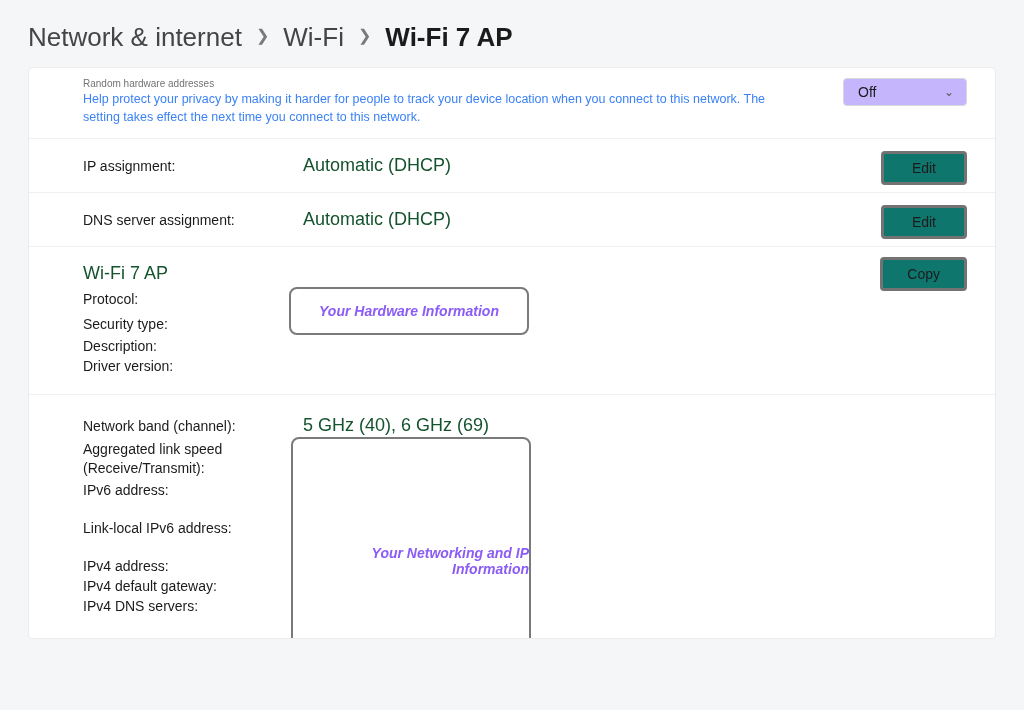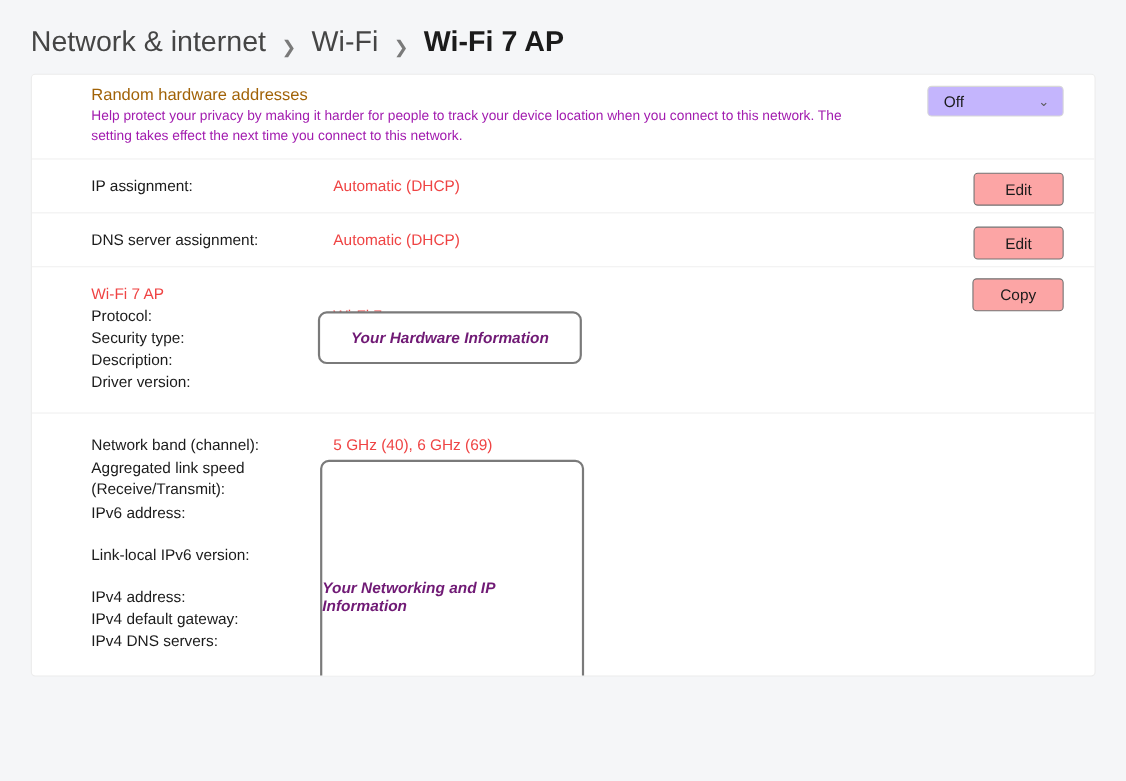--- a/index.html
+++ b/index.html
@@ -7,21 +7,21 @@
     font-family: "Segoe UI", -apple-system, BlinkMacSystemFont, sans-serif;
     background: #f5f6f8;
     color: #1b1b1b;
     font-size: 14px;
     width: 1024px;
     height: 710px;
     overflow: hidden;
   }
   .breadcrumb {
     display: flex;
-    align-items: flex-end;
+    align-items: flex-start;
     gap: 14px;
     padding: 22px 28px 14px 28px;
     font-size: 26px;
     color: #454545;
   }
   .breadcrumb .crumb { font-weight: 500; }
   .breadcrumb .chev { color: #7a7a7a; font-size: 16px; padding-top:4px;}
   .breadcrumb .current { font-weight: 700; color: #1b1b1b; }
   .panel {
     margin: 0 28px 28px 28px;
@@ -30,46 +30,46 @@
     border-radius: 4px;
     overflow: hidden;
   }
   .section {
     padding: 10px 54px 12px 54px;
     border-bottom: 1px solid #f0f0f0;
     position: relative;
   }
   .section:last-child { border-bottom: none; }
   .section.tight { padding-top: 14px; padding-bottom: 14px; }
-  .title { font-size: 15px; font-weight: 400; color: #a16207; }
-  .desc { font-size: 12.5px; color: #a21caf; line-height: 1.4; margin-top: 2px; max-width: 700px; }
+  .title { font-size: 10px; font-weight: 400; color: #737373; }
+  .desc { font-size: 12.5px; color: #3b82f6; line-height: 1.4; margin-top: 2px; max-width: 700px; }
   .row {
     display: flex;
     align-items: center;
     padding: 2px 0;
   }
   .label-col {
     width: 220px;
     color: #1b1b1b;
     font-size: 14px;
     flex-shrink: 0;
     padding-right: 6px;
   }
   .value-col {
-    color: #ef4444;
-    font-size: 14px;
+    color: #14532d;
+    font-size: 18px;
   }
   .action {
     position: absolute;
     right: 28px;
     top: 12px;
   }
   .btn {
-    background: #fca5a5;
-    border: 1px solid #737373;
+    background: #0f766e;
+    border: 3px solid #737373;
     border-radius: 4px;
     padding: 6px 28px;
     font-size: 14px;
     color: #1b1b1b;
     cursor: pointer;
     font-family: inherit;
   }
   .dropdown {
     display: inline-flex;
     align-items: center;
@@ -86,29 +86,29 @@
   .dropdown .chev-down { color:#5a5a5a; font-size:12px; }
   .placeholder-box {
     position: absolute;
     border: 2px solid #7a7a7a;
     border-radius: 8px;
     display: flex;
     align-items: center;
     justify-content: center;
     font-style: italic;
     font-weight: 600;
-    color: #701a75;
+    color: #8b5cf6;
     background: #fff;
     font-size: 14px;
   }
   .ph1 { left: 260px; top: 40px; width: 240px; height: 48px; }
   .section.info { padding-top: 14px; padding-bottom: 18px; }
   .section.net  { padding-top: 18px; padding-bottom: 22px; }
   .spacer-row { height: 18px; }
-  .ph2 { left: 262px; top: 42px; width: 240px; height: 248px; }
+  .ph2 { left: 262px; top: 42px; width: 240px; height: 248px; text-align: right; }
 </style>
 </head>
 <body>
 
 <div class="breadcrumb">
   <span class="crumb">Network &amp; internet</span>
   <span class="chev">❯</span>
   <span class="crumb">Wi-Fi</span>
   <span class="chev">❯</span>
   <span class="crumb current">Wi-Fi 7 AP</span>
@@ -181,21 +181,21 @@
     <div class="row">
       <div class="label-col" style="line-height:1.35;">Aggregated link speed (Receive/Transmit):</div>
       <div class="value-col">5764/5764 (Mbps)</div>
     </div>
     <div class="row">
       <div class="label-col">IPv6 address:</div>
       <div class="value-col"></div>
     </div>
     <div class="spacer-row"></div>
     <div class="row">
-      <div class="label-col">Link-local IPv6 version:</div>
+      <div class="label-col">Link-local IPv6 address:</div>
       <div class="value-col"></div>
     </div>
     <div class="spacer-row"></div>
     <div class="row">
       <div class="label-col">IPv4 address:</div>
       <div class="value-col"></div>
     </div>
     <div class="row">
       <div class="label-col">IPv4 default gateway:</div>
       <div class="value-col"></div>

